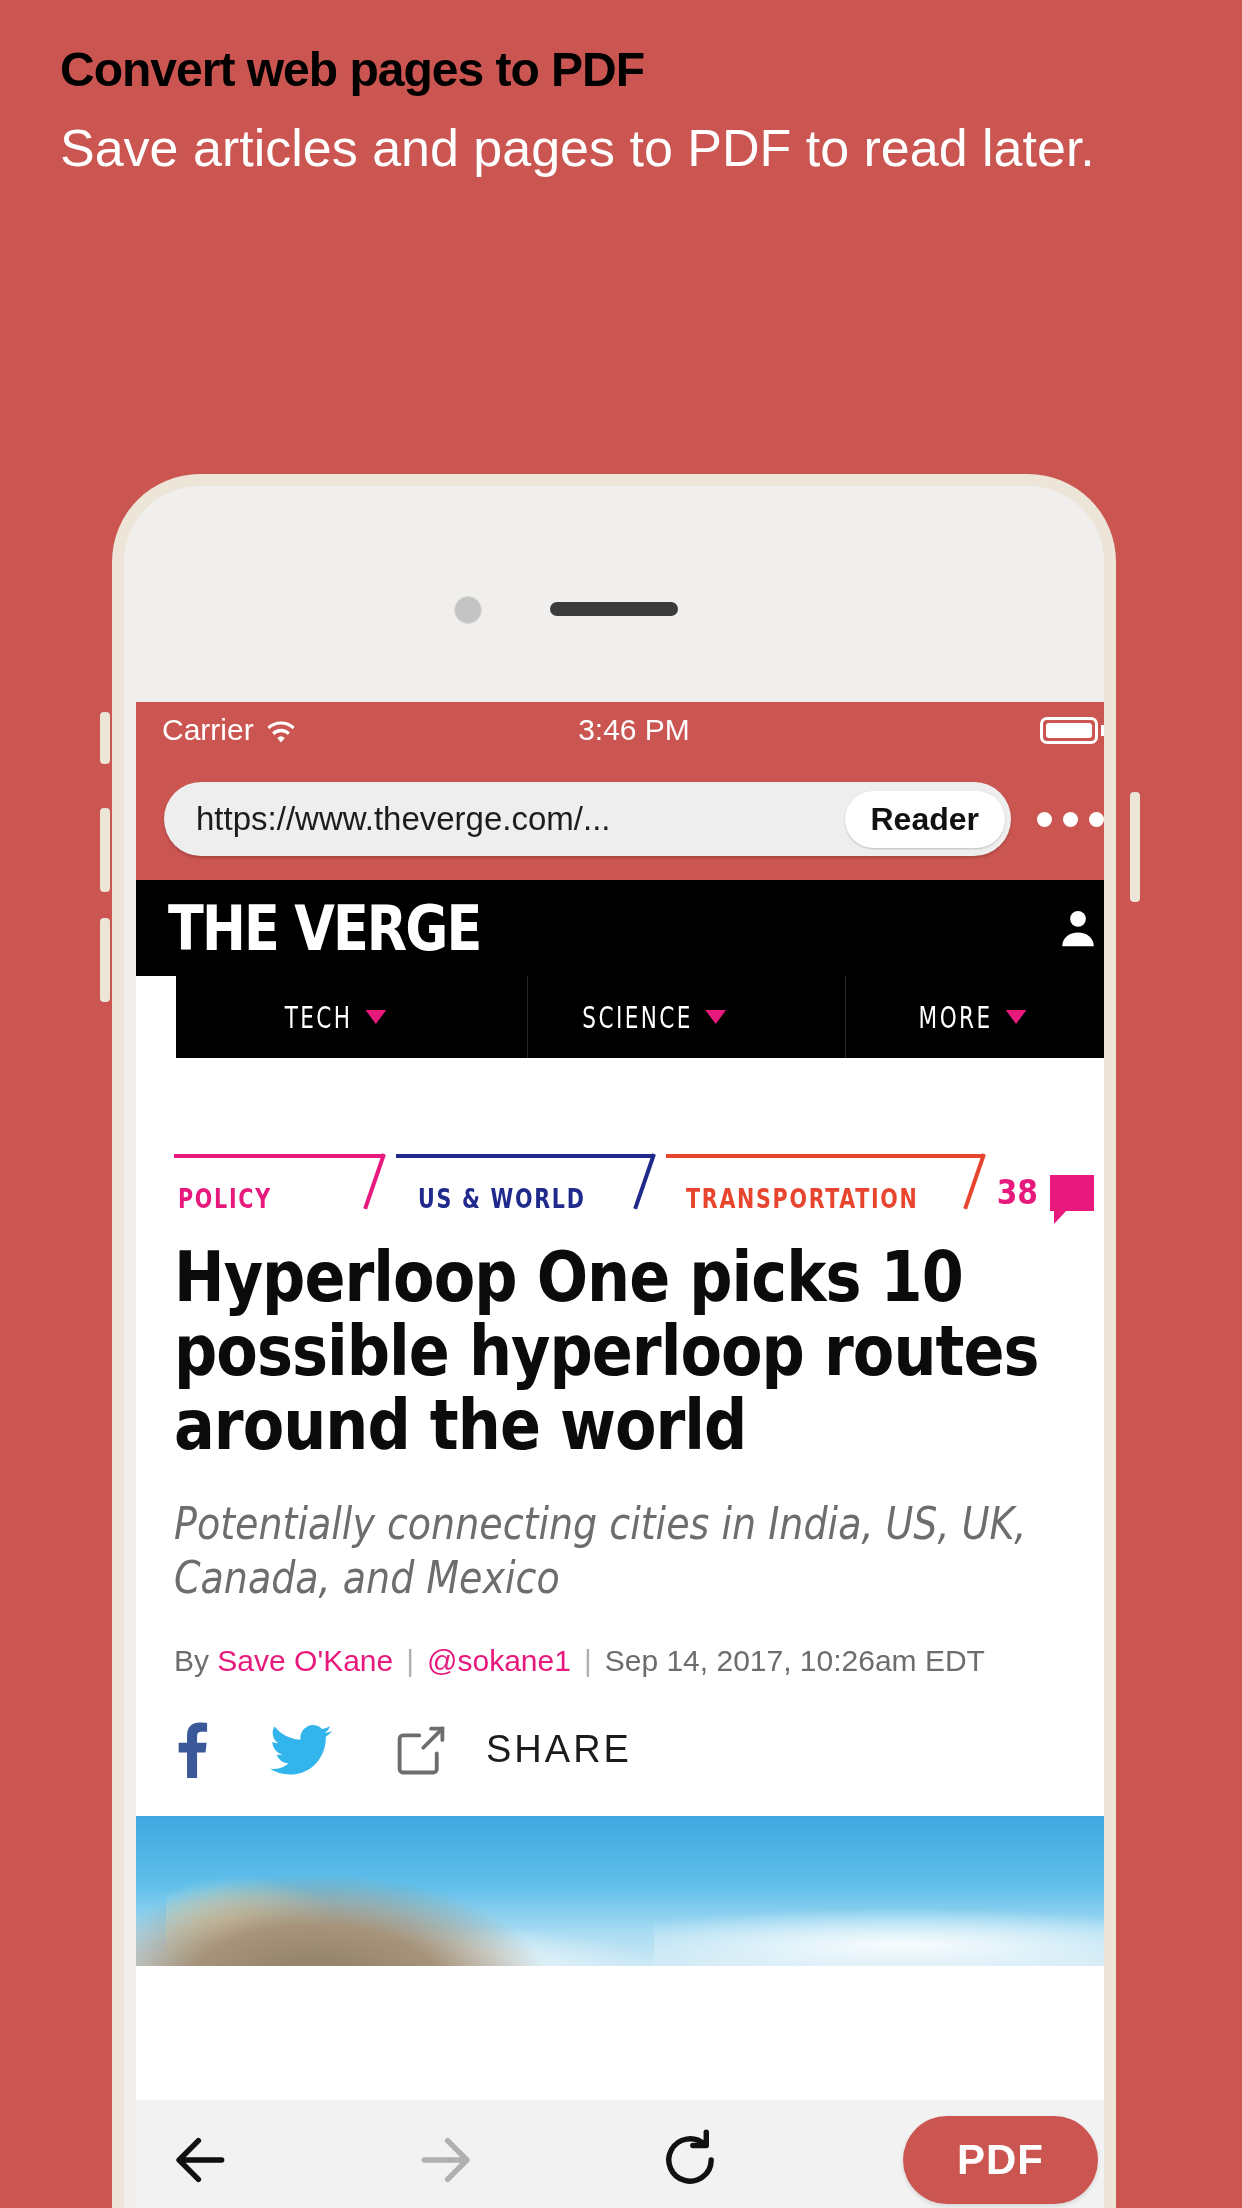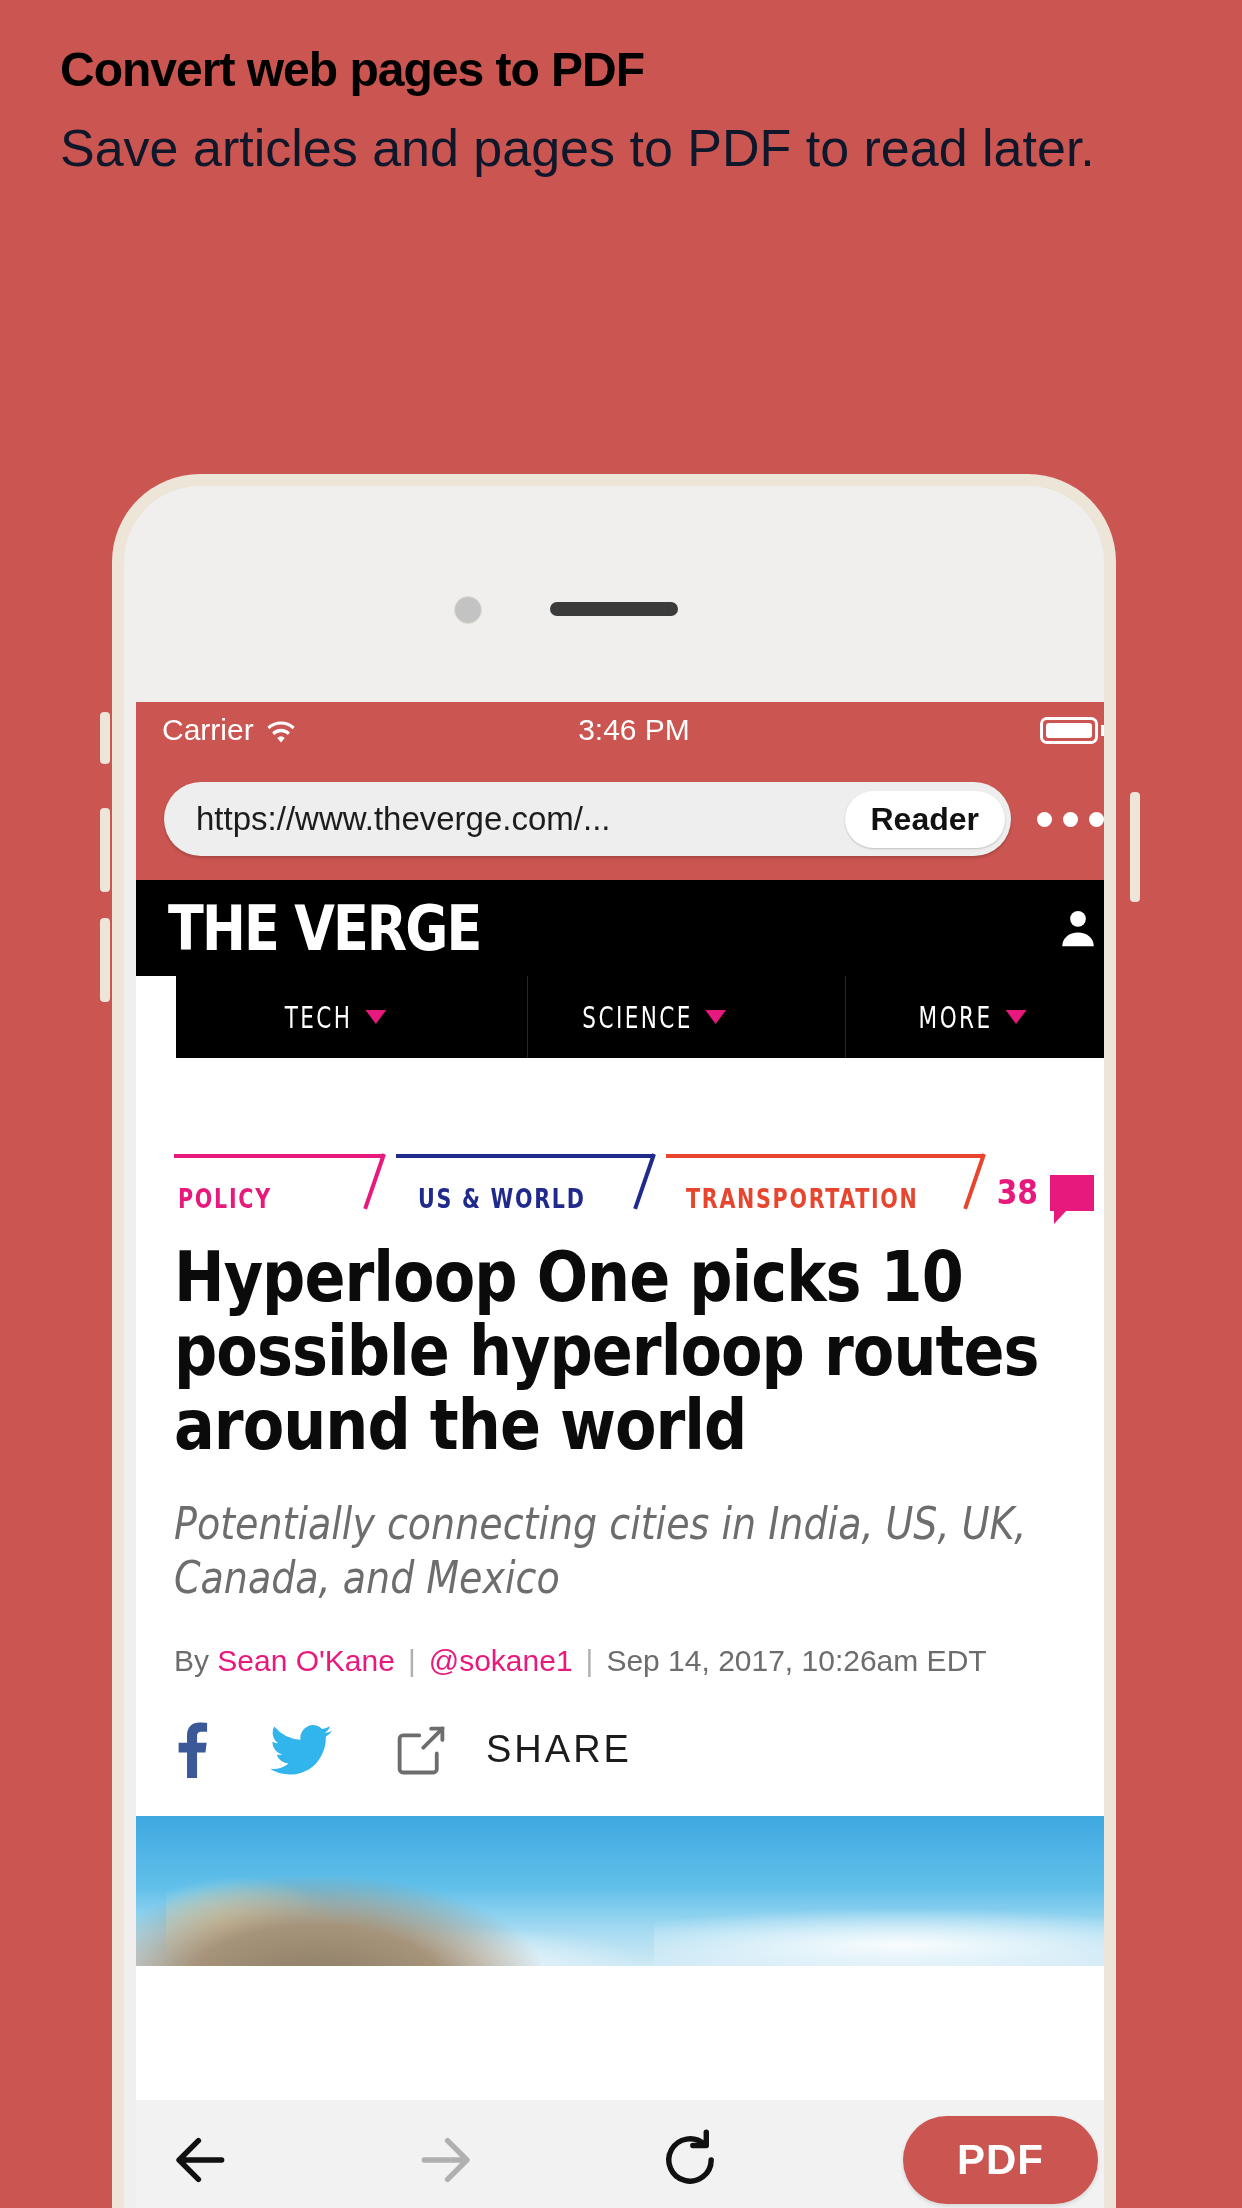--- a/index.html
+++ b/index.html
@@ -17,21 +17,21 @@
   }
   .promo-title{
     color:#000000;
     font-size:48px;
     font-weight:bold;
     letter-spacing:-1px;
     line-height:1.08;
     margin:0 0 14px 0;
   }
   .promo-sub{
-    color:#0f172a;
+    color:#ffffff;
     font-size:52px;
     font-weight:300;
     line-height:1.48;
     margin:0;
     max-width:1090px;
   }
 
   
   .phone{
     position:absolute;
@@ -357,21 +357,21 @@
           <span>38</span>
           <span class="bubble"></span>
         </div>
       </div>
 
       <h2 class="headline">Hyperloop One picks 10 possible hyperloop routes around the world</h2>
       <p class="dek">Potentially connecting cities in India, US, UK, Canada, and Mexico</p>
 
       <div class="byline">
         <span>By</span>&nbsp;
-        <span class="author">Sean O'Kane</span>
+        <span class="author">Save O'Kane</span>
         <span class="sep">|</span>
         <span class="handle">@sokane1</span>
         <span class="sep">|</span>
         <span>Sep 14, 2017, 10:26am EDT</span>
       </div>
 
       <div class="share-row">
         <span class="fb-icon">
           <svg viewBox="0 0 14 24" width="34" height="56">
             <path d="M9.6 24V13.1h3.6l.5-4.2H9.6V6.2c0-1.2.3-2 2.1-2h2.2V.4C13.5.3 12.2.2 10.7.2 7.5.2 5.3 2.1 5.3 5.7v3.2H1.7v4.2h3.6V24z" fill="#3b5998"></path>

